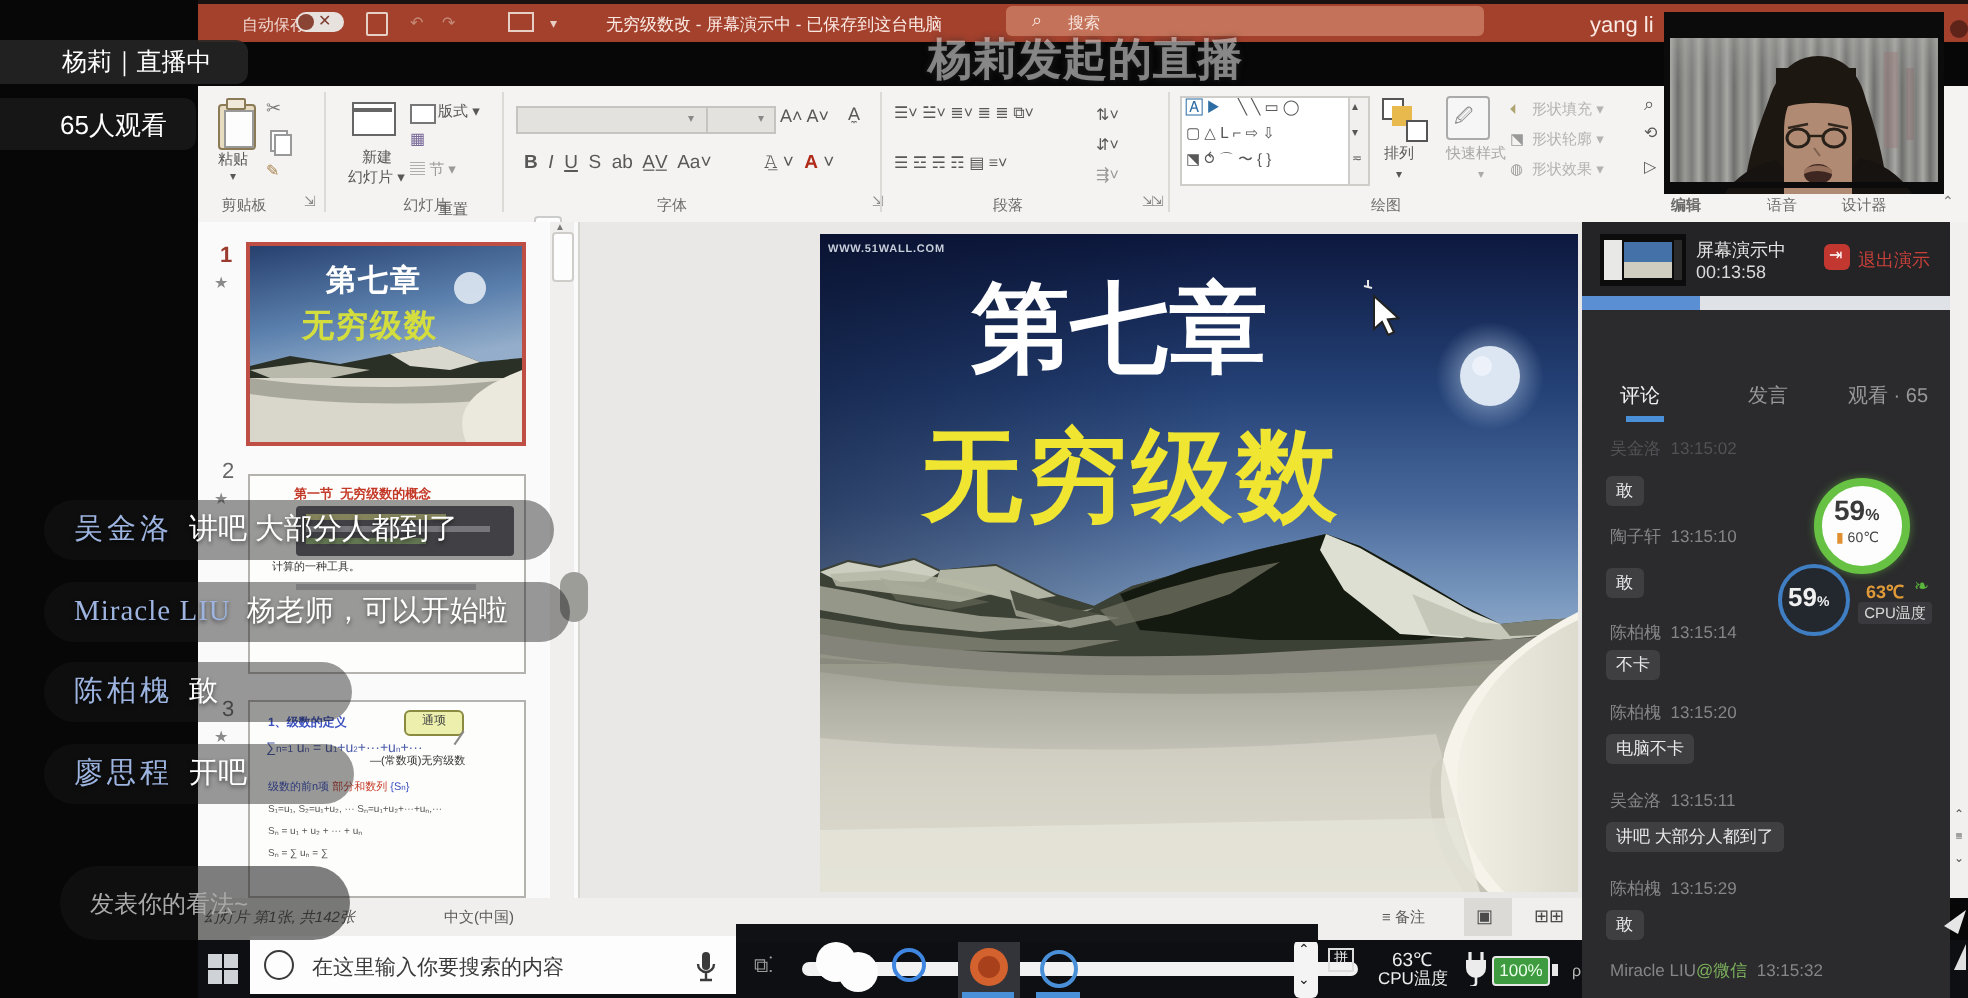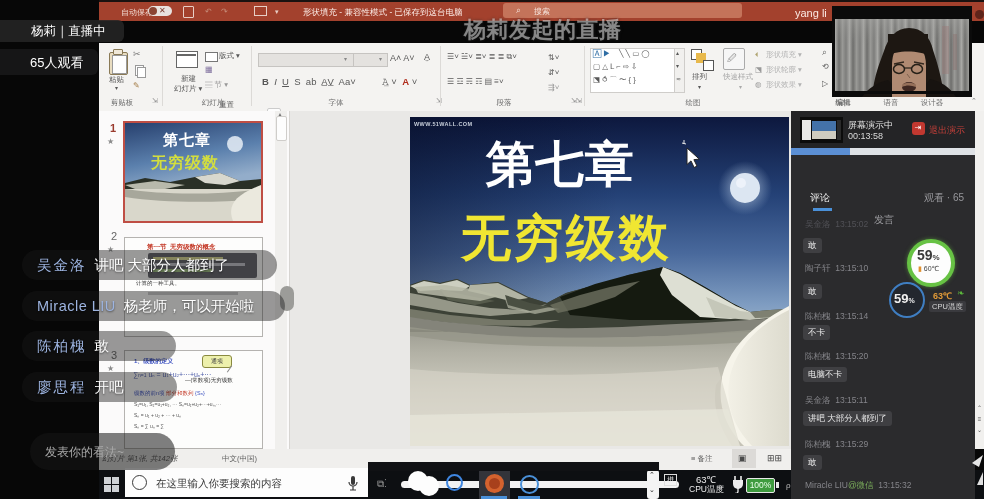--- a/index.html
+++ b/index.html
@@ -48,21 +48,21 @@
   <div class="abs" id="titlebar">
     <span class="abs" style="left:22px;top:5px;color:#f0d8d0;">自动保存</span>
     <span class="abs" style="left:49px;top:4px;width:24px;height:10px;background:#e8e2df;border-radius:5px;"></span>
     <span class="abs" style="left:50px;top:5px;width:8px;height:8px;background:#8a4433;border-radius:50%;"></span>
     <span class="abs" style="left:60px;top:3.5px;color:#7a3a2c;font-size:8px;">✕</span>
     <span class="abs" style="left:84px;top:4px;width:9px;height:10px;border:1px solid #e8cfc6;border-radius:1px;"></span>
     <span class="abs" style="left:106px;top:5px;color:#c58a77;">↶</span>
     <span class="abs" style="left:122px;top:5px;color:#c58a77;">↷</span>
     <span class="abs" style="left:155px;top:4px;width:11px;height:8px;border:1px solid #e8cfc6;"></span>
     <span class="abs" style="left:176px;top:6px;color:#e8cfc6;font-size:7px;">▾</span>
-    <span class="abs" style="left:204px;top:5px;color:#fbeae4;font-size:8.5px;">形状填充 - 兼容性模式 - 已保存到这台电脑</span>
+    <span class="abs" style="left:204px;top:5px;color:#fbeae4;font-size:8.5px;">无穷级数改 - 屏幕演示中 - 已保存到这台电脑</span>
     <span class="abs" style="left:404px;top:1px;width:239px;height:15px;background:#c4735a;border-radius:3px;"></span>
     <span class="abs" style="left:417px;top:3px;color:#f6e4dd;font-size:9px;">⌕</span>
     <span class="abs" style="left:435px;top:4px;color:#f6e4dd;">搜索</span>
     <span class="abs" style="left:696px;top:5px;color:#fbeae4;font-size:11px;">yang li</span>
   </div>
 
 
   <div class="abs" id="ribbon">
 
     <div class="ric" style="left:10px;top:9px;width:17px;height:21px;border:1.5px solid #8a7a56;border-radius:2px;background:#e8dcc0;"></div>
@@ -371,21 +371,21 @@
     <div class="abs" style="left:121px;top:11px;width:13px;height:13px;background:#c23830;border-radius:3px;">
       <span class="abs" style="left:2.5px;top:1px;font-size:8px;color:#fff;">⇥</span>
     </div>
     <span class="abs" style="left:138px;top:13px;font-size:9px;color:#c8403a;">退出演示</span>
 
     <div class="abs" style="left:0;top:37px;width:184px;height:7px;background:#dfe2e6;"></div>
     <div class="abs" style="left:0;top:37px;width:59px;height:7px;background:#5b8fd4;"></div>
 
     <span class="abs" style="left:19px;top:80px;font-size:10px;color:#f0f0f0;">评论</span>
     <div class="abs" style="left:22px;top:97px;width:19px;height:3px;background:#4a90d8;"></div>
-    <span class="abs" style="left:83px;top:80px;font-size:10px;color:#98989c;margin-top:22px;">发言</span>
+    <span class="abs" style="left:83px;top:80px;font-size:10px;color:#98989c;">发言</span>
     <span class="abs" style="left:133px;top:80px;font-size:10px;color:#98989c;">观看 · 65</span>
 
     <span class="abs" style="left:14px;top:108px;font-size:8.5px;color:#515156;">吴金洛&nbsp; 13:15:02</span>
 
     <div class="sb" style="left:12px;top:127px;">敢</div>
     <span class="sn" style="left:14px;top:152px;text-align:center;">陶子轩&nbsp; 13:15:10</span>
     <div class="sb" style="left:12px;top:173px;">敢</div>
     <span class="sn" style="left:14px;top:200px;">陈柏槐&nbsp; 13:15:14</span>
     <div class="sb" style="left:12px;top:214px;">不卡</div>
     <span class="sn" style="left:14px;top:240px;">陈柏槐&nbsp; 13:15:20</span>
@@ -454,21 +454,21 @@
   <div class="abs" style="left:975px;top:10px;width:9px;height:9px;background:#5e241a;border-radius:50%;"></div>
 
   <div class="abs" id="leftcol"></div>
 
   <div class="abs" style="left:0;top:20px;width:124px;height:22px;background:rgba(38,38,38,0.88);border-radius:0 6px 6px 0;"></div>
   <span class="ovl-badge" style="left:31px;top:23px;font-size:12.5px;">杨莉｜直播中</span>
   <div class="abs" style="left:0;top:49px;width:98px;height:26px;background:#161617;border-radius:0 6px 6px 0;"></div>
   <span class="ovl-badge" style="left:30px;top:54px;font-size:13px;">65人观看</span>
 
   <div class="obub" style="left:22px;top:250px;width:225px;"><span class="oname">吴金洛</span>讲吧 大部分人都到了</div>
-  <div class="obub" style="left:22px;top:291px;width:233px;"><span class="oname" style="letter-spacing:0.5px;">Miracle LIU</span>杨老师，可以开始啦</div>
+  <div class="obub" style="left:22px;top:291px;width:233px;font-family:Liberation Serif, serif;"><span class="oname" style="letter-spacing:0.5px;">Miracle LIU</span>杨老师，可以开始啦</div>
   <div class="obub" style="left:22px;top:331px;width:124px;"><span class="oname">陈柏槐</span>敢</div>
   <div class="obub" style="left:22px;top:372px;width:125px;"><span class="oname">廖思程</span>开吧</div>
   <div class="abs" style="left:30px;top:433px;width:145px;height:37px;background:rgba(22,22,22,0.55);border-radius:19px;">
     <span style="position:absolute;left:15px;top:11px;color:#a9a9a9;font-size:12px;">发表你的看法~</span>
   </div>
 
   <div class="abs" style="left:464px;top:15px;font-size:22px;font-weight:bold;color:rgba(255,255,255,0.48);text-shadow:0 0 3px rgba(40,40,40,0.7);letter-spacing:0.5px;">杨莉发起的直播</div>
 </div>
 
 </body></html>

